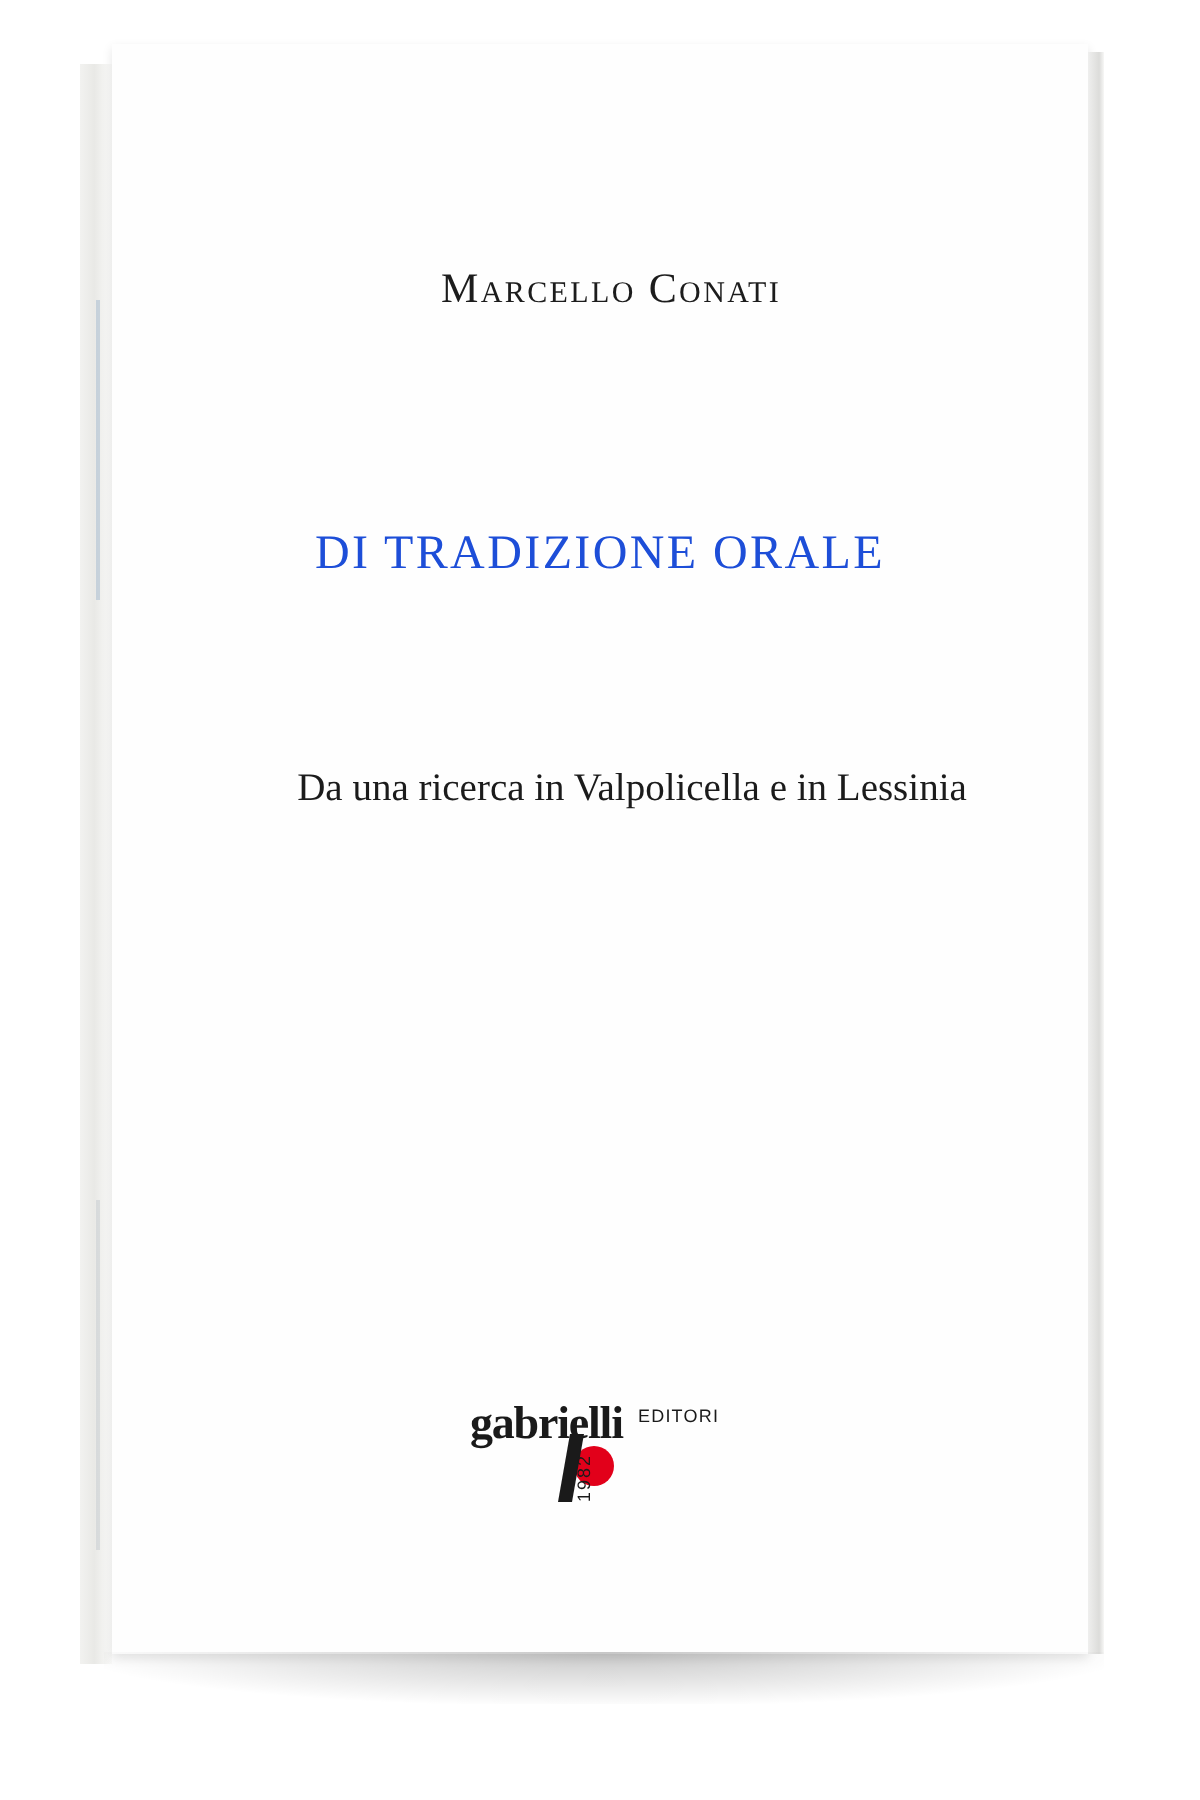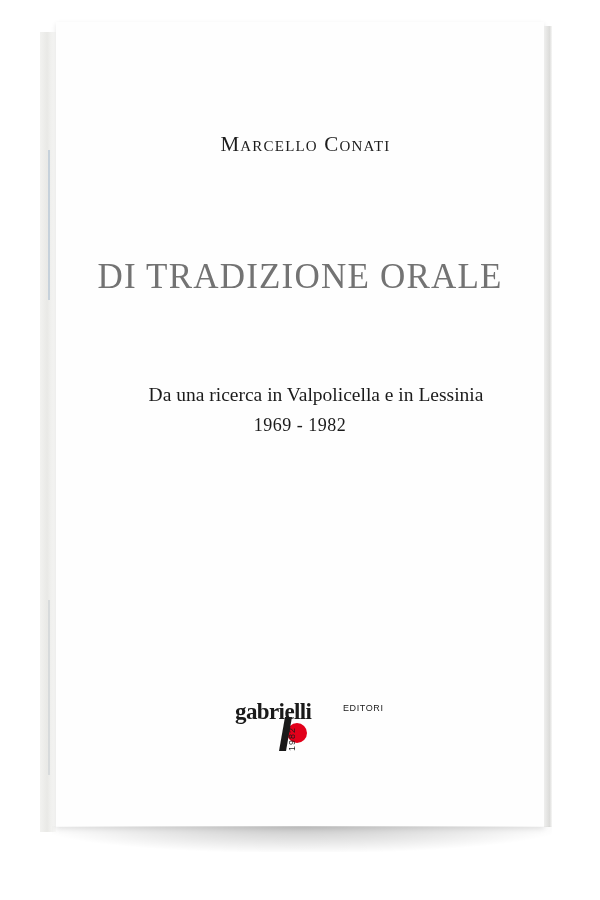--- a/index.html
+++ b/index.html
@@ -117,24 +117,24 @@
     font-family: "Liberation Serif", serif;
     font-size: 44px;
     line-height: 54px;
     letter-spacing: 1.5px;
     color: #e2001a;
     text-transform: uppercase;
     white-space: nowrap;
   }
   .title-line2 {
     font-family: "Liberation Serif", serif;
-    font-size: 35px;
+    font-size: 24px;
     line-height: 46px;
     letter-spacing: 1.2px;
-    color: #737373;
+    color: #1d4ed8;
     text-transform: uppercase;
     white-space: nowrap;
   }
 
   .subtitle-block {
     position: absolute;
     left: 0;
     right: 0;
     top: 358px;
     text-align: center;
@@ -178,21 +178,20 @@
     color: #1a1a1a;
   }
   .logo-suffix {
     position: absolute;
     left: 84px;
     top: 26px;
     font-family: "Liberation Sans", sans-serif;
     font-size: 9px;
     letter-spacing: .6px;
     color: #1a1a1a;
-    margin-left: 24px;
   }
   .logo-mark {
     position: absolute;
     left: 46px;
     top: 40px;
     width: 28px;
     height: 34px;
   }
   .logo-mark .dot {
     position: absolute;
@@ -238,21 +237,20 @@
     <div class="edge-rule"></div>
 
     <div class="author">Marcello Conati</div>
 
     <div class="title-block">
       <div class="title-line2">DI TRADIZIONE ORALE</div>
     </div>
 
     <div class="subtitle-block">
       <div class="subtitle">Da una ricerca in Valpolicella e in Lessinia</div>
-      <div class="years">1969 - 1982</div>
     </div>
 
     <div class="logo">
       <div class="logo-inner">
         <div class="logo-name">gabrielli</div>
         <div class="logo-suffix">EDITORI</div>
         <div class="logo-mark">
           <div class="dot"></div>
           <div class="stem"></div>
         </div>

